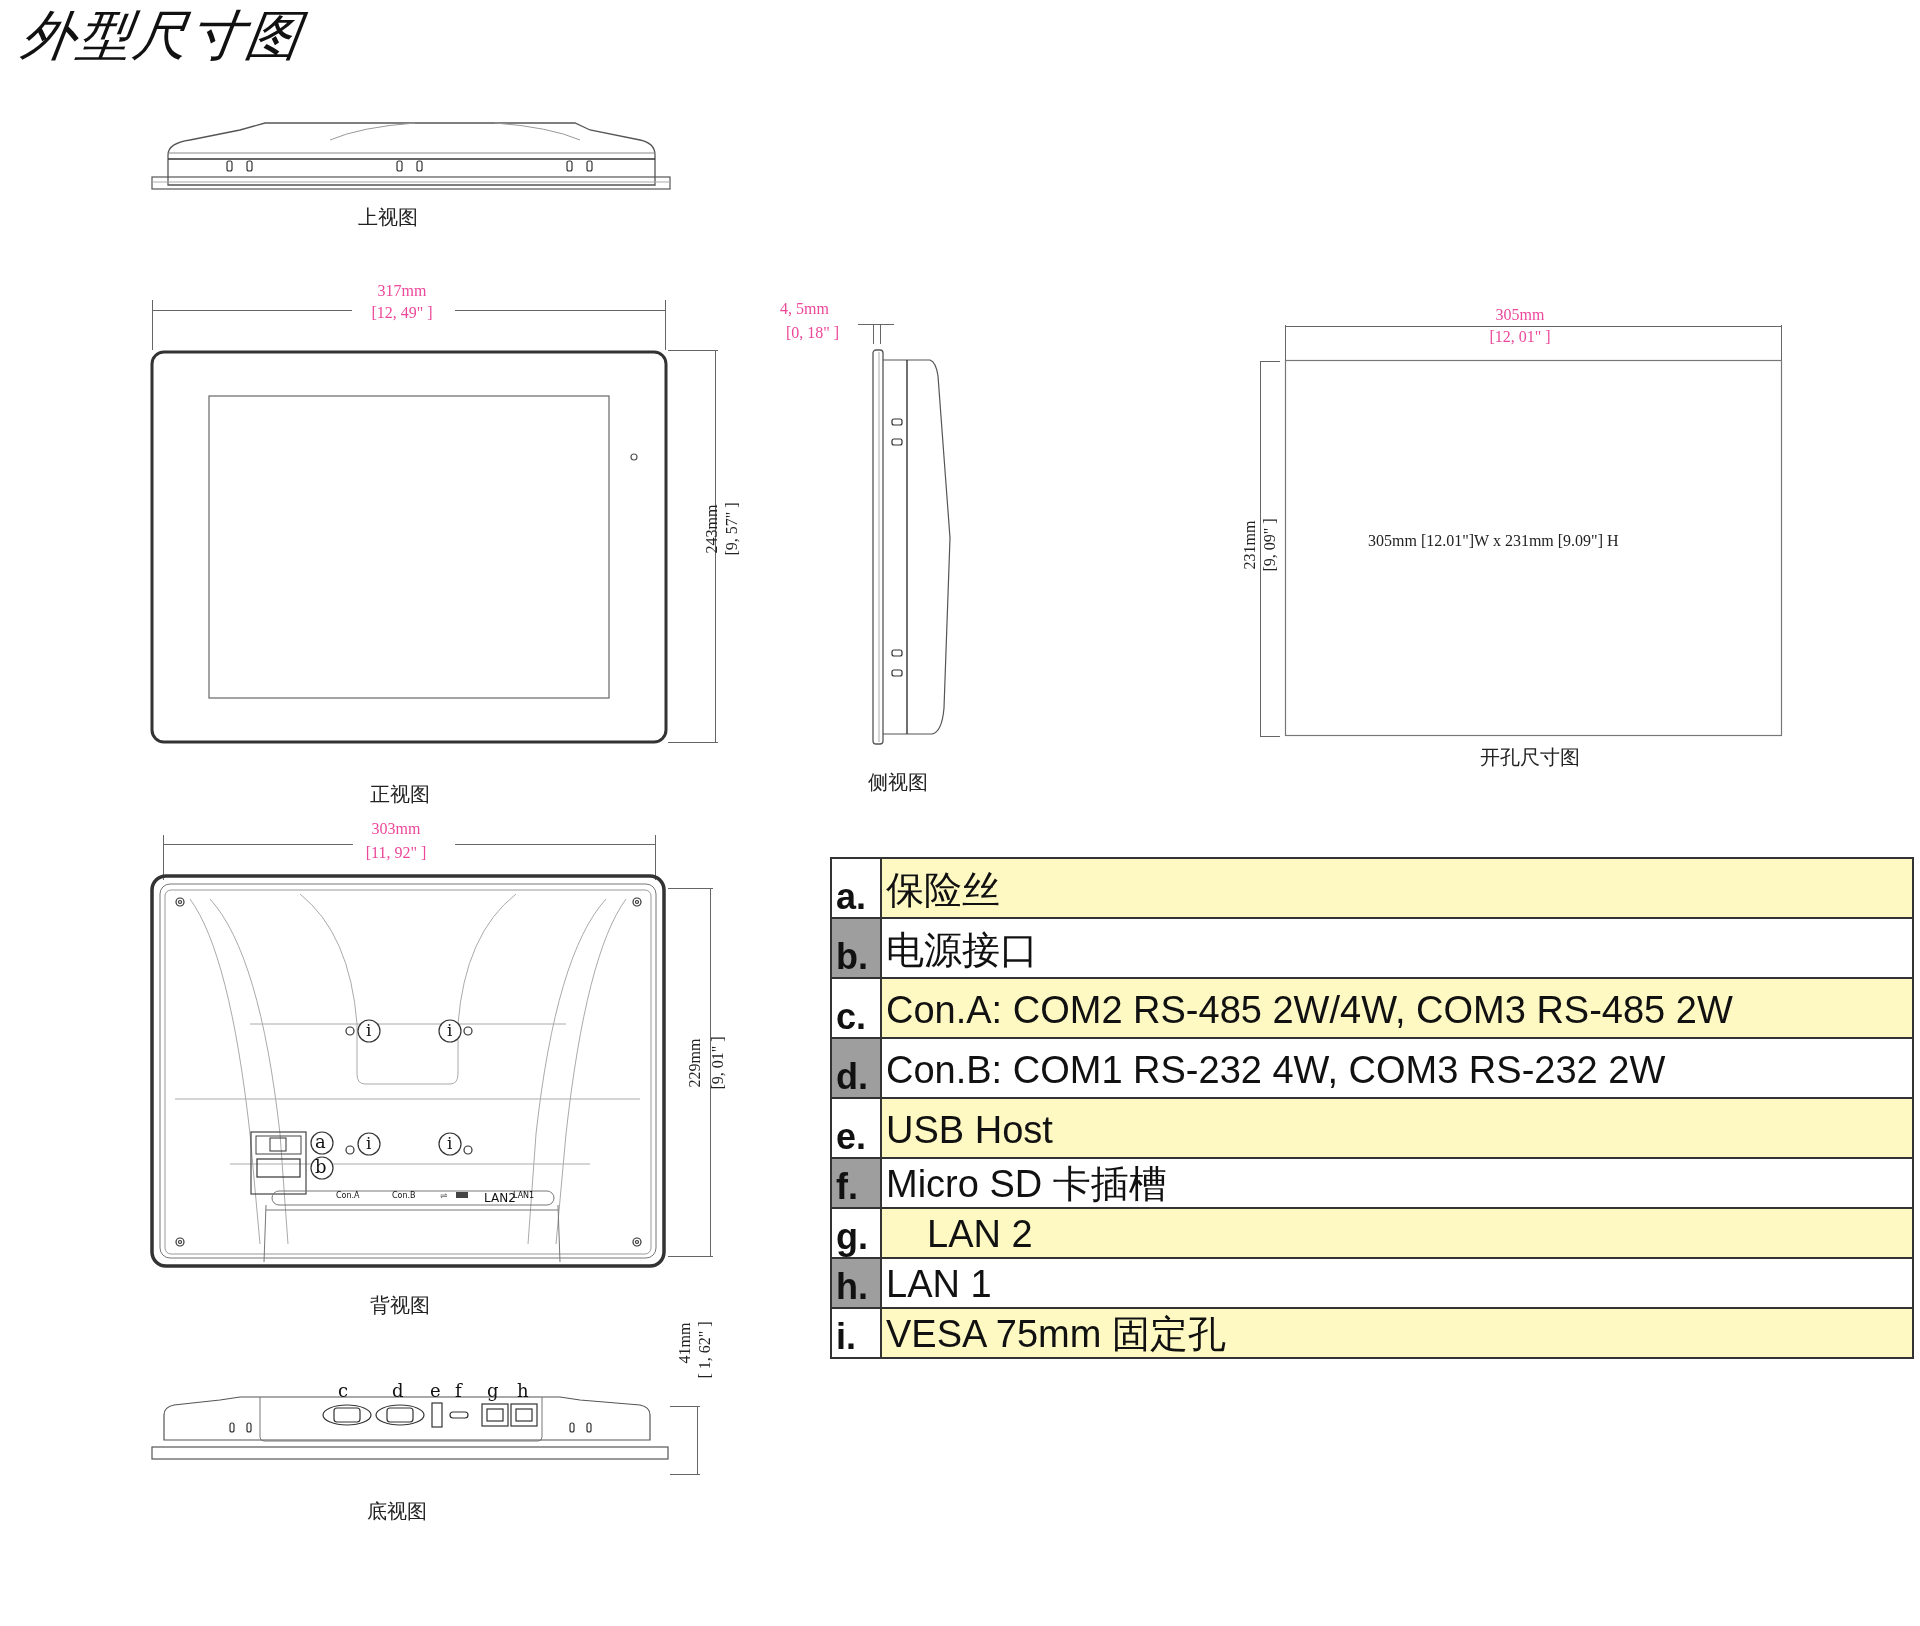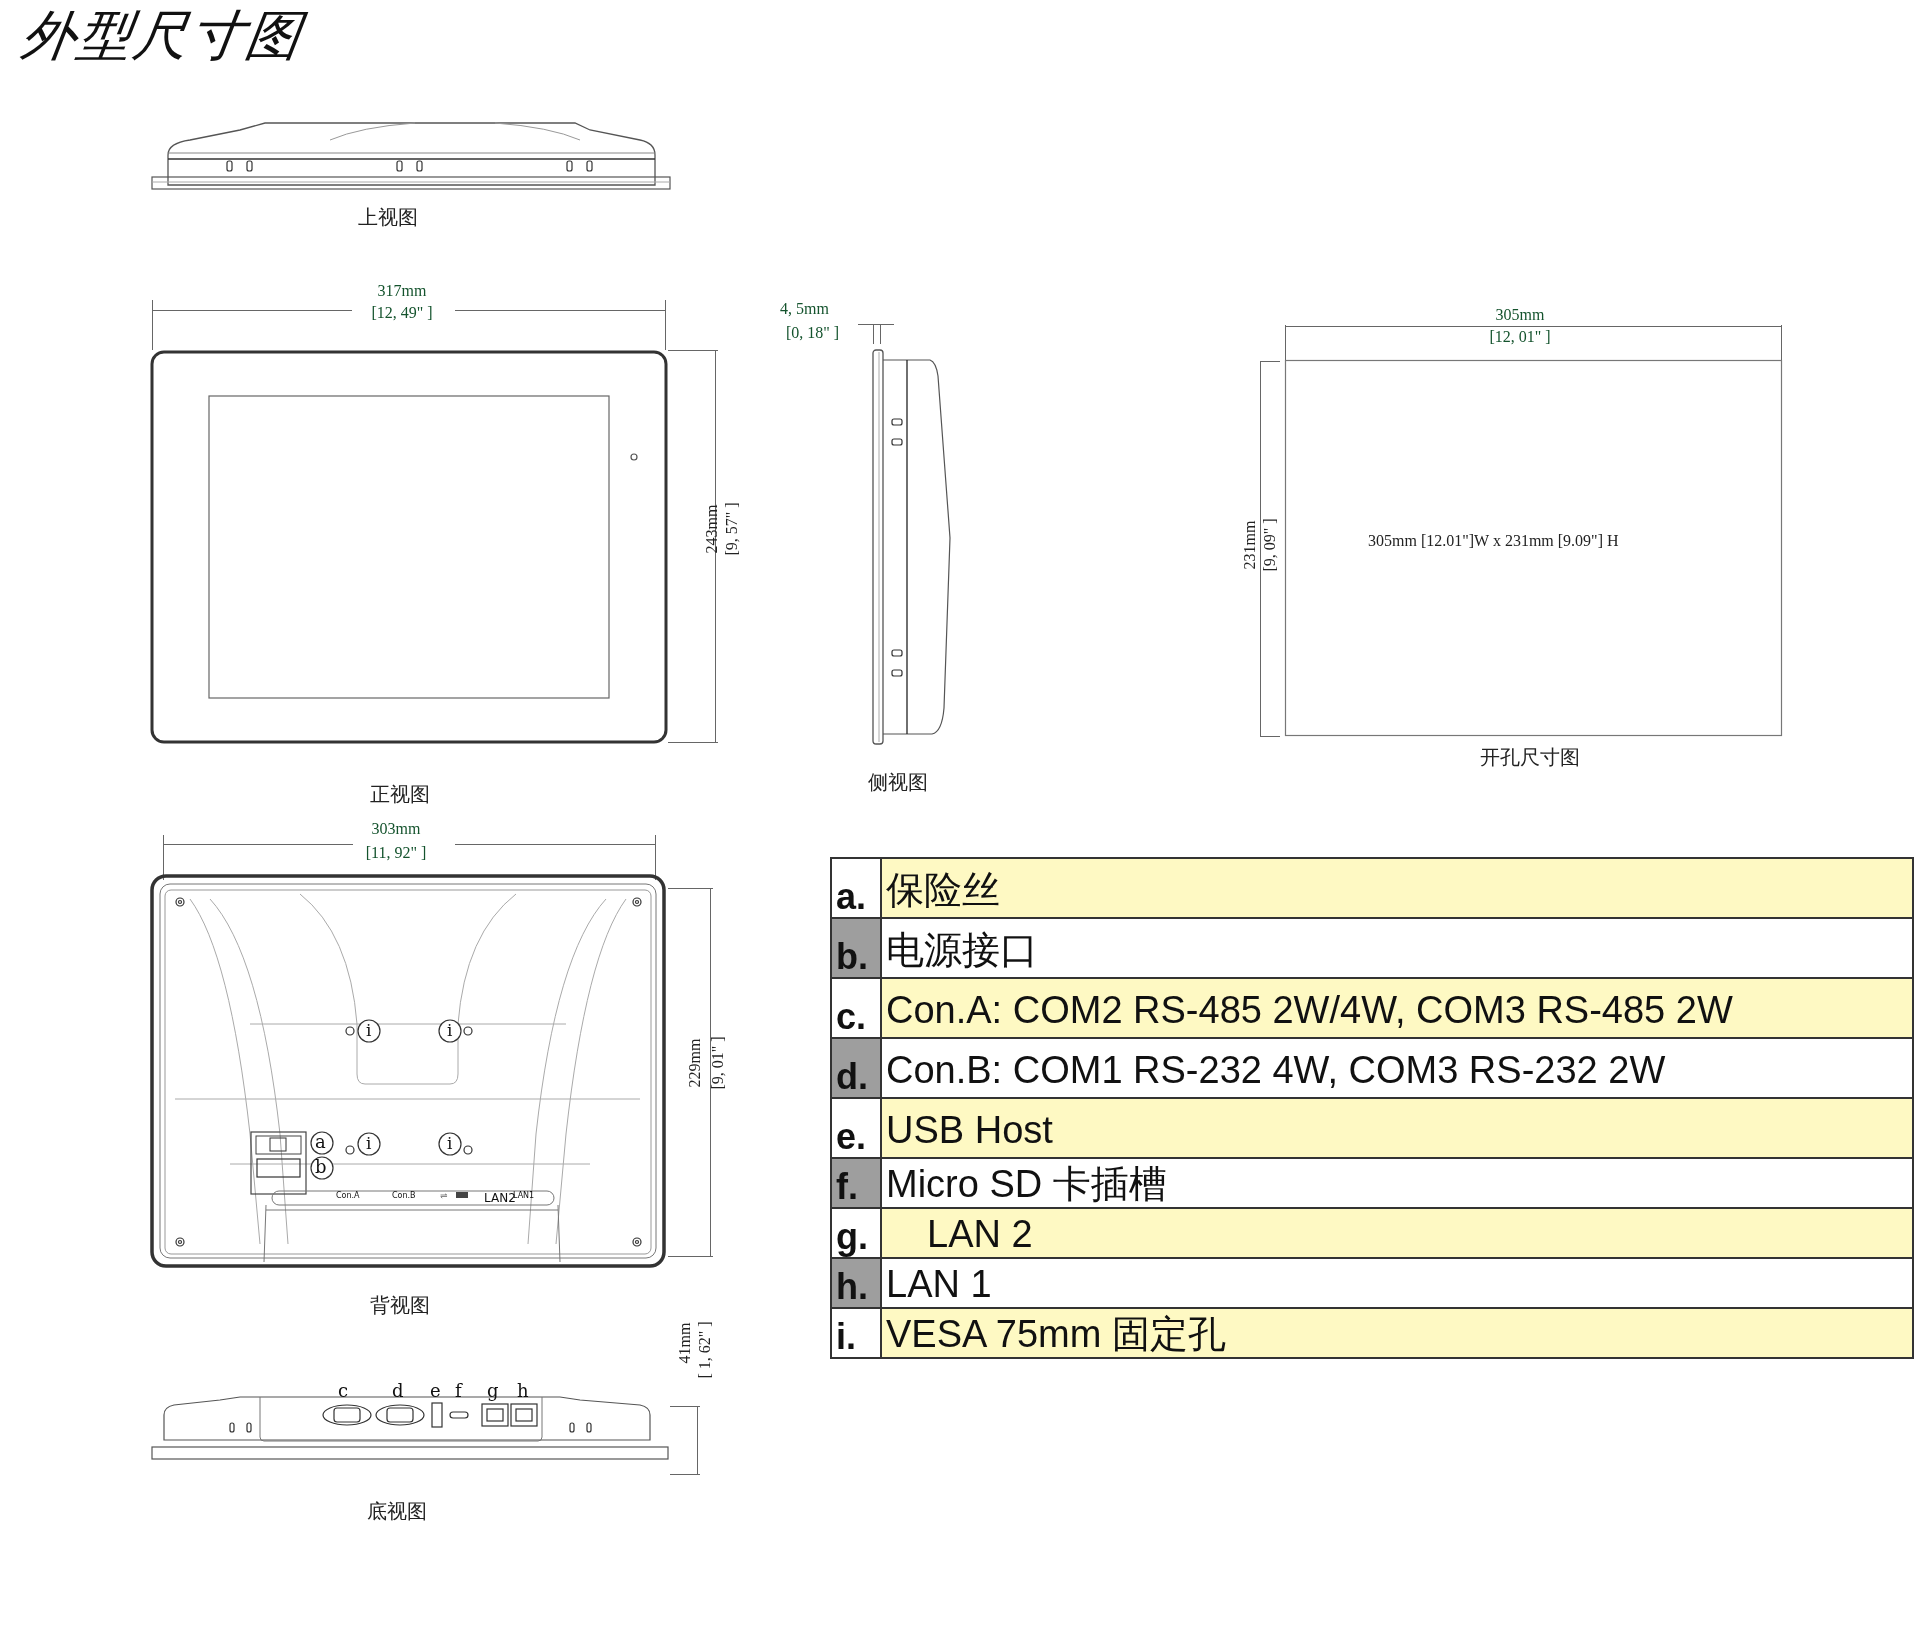--- a/index.html
+++ b/index.html
@@ -2,21 +2,21 @@
 <html><head>
 <meta charset="utf-8">
 <style>
   html, body { margin:0; padding:0; background:#ffffff; }
   body { width:1920px; height:1626px; position:relative; overflow:hidden;
          font-family:"DejaVu Serif", "Liberation Serif", serif; color:#111; }
   .abs { position:absolute; }
   .page-title { left:22px; top:0px; font-size:54px; font-style:italic; font-weight:normal;
                 font-family:"DejaVu Serif", serif; letter-spacing:2px; transform:skewX(-8deg); }
   .view-label { font-size:20px; color:#222; font-family:"DejaVu Sans", sans-serif; white-space:nowrap; }
-  .dim { font-family:"Liberation Serif", serif; font-size:16px; color:#14532d; text-align:center; line-height:22px; white-space:nowrap; }
+  .dim { font-family:"Liberation Serif", serif; font-size:16px; color:#ec4899; text-align:center; line-height:22px; white-space:nowrap; }
   .dim-v { font-family:"Liberation Serif", serif; font-size:16px; color:#222; line-height:20px; white-space:nowrap;
            transform:rotate(-90deg); transform-origin:left top; text-align:center; }
   .hline { position:absolute; height:0; border-top:1px solid #666; }
   .vline { position:absolute; width:0; border-left:1px solid #666; }
   svg { position:absolute; overflow:visible; }
   .cutout-note { font-family:"Liberation Serif", serif; font-size:16px; color:#222; white-space:nowrap; }
 
   
   .legend { left:830px; top:857px; width:1084px; border-collapse:collapse; border:2px solid #333;
             font-family:"Liberation Sans", sans-serif; }

